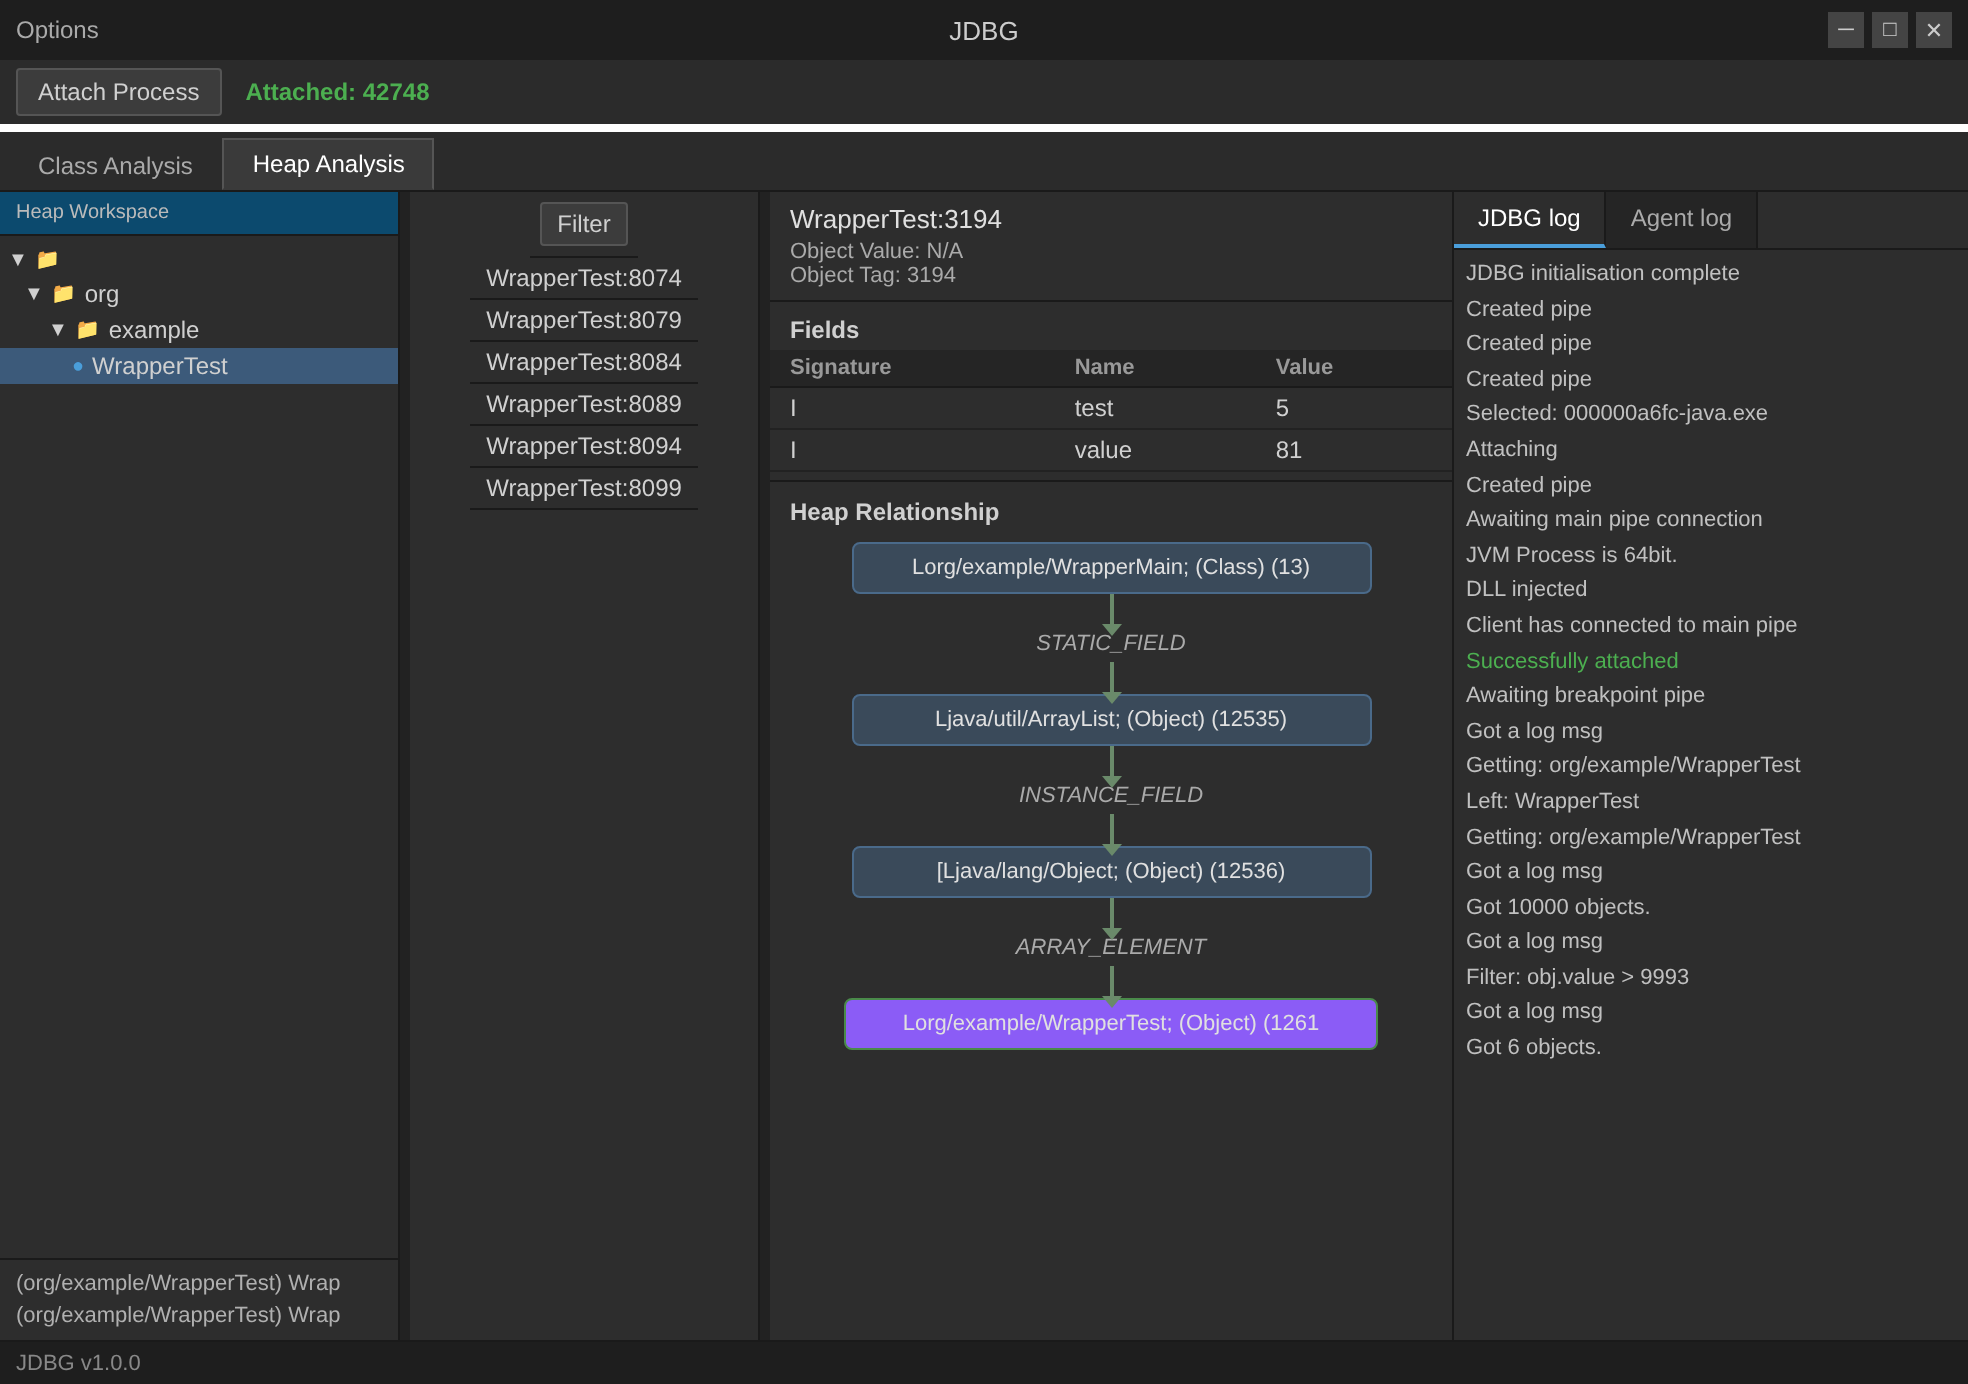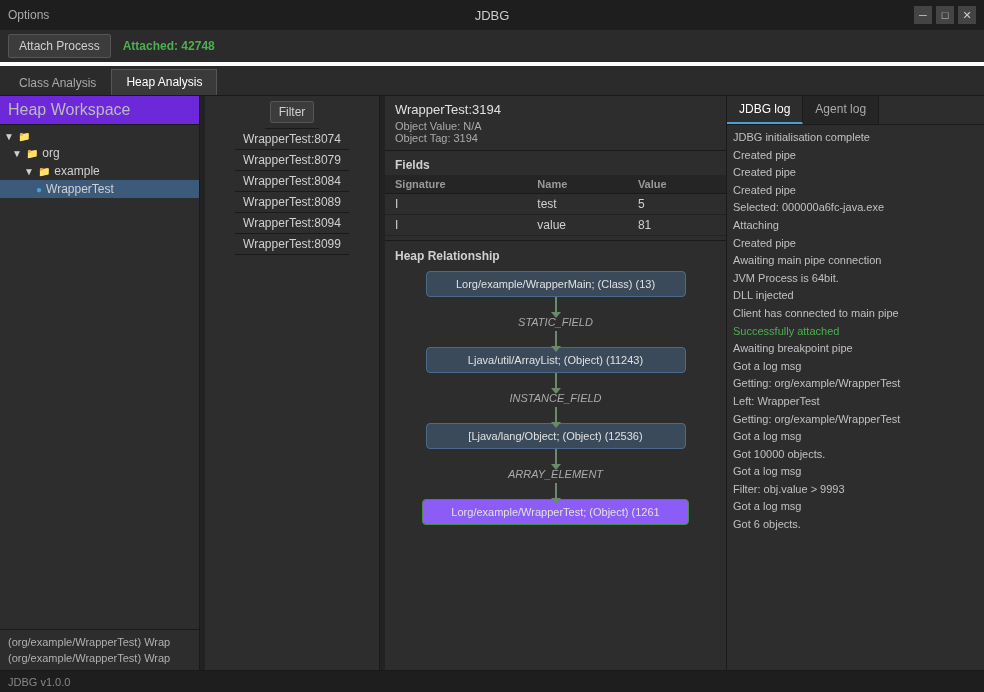--- a/index.html
+++ b/index.html
@@ -116,23 +116,23 @@
     .left-panel {
       width: 200px;
       background: #2d2d2d;
       border-right: 1px solid #1a1a1a;
       display: flex;
       flex-direction: column;
       flex-shrink: 0;
     }
     .panel-title {
       padding: 5px 8px;
-      font-size: 16px;
+      font-size: 10px;
       color: #bbb;
-      background: #6d28d9;
+      background: #0c4a6e;
       border-bottom: 1px solid #1a1a1a;
     }
     .tree-area {
       flex: 1;
       overflow-y: auto;
       padding: 4px 0;
     }
     .tree-item {
       display: flex;
       align-items: center;
@@ -491,21 +491,21 @@
       </table>
     </div>
 
     <div class="heap-rel">
       <div class="heap-label">Heap Relationship</div>
       <div class="heap-diagram">
         <div class="heap-node">Lorg/example/WrapperMain; (Class) (13)</div>
         <div class="arrow-down"></div>
         <div class="heap-node-label">STATIC_FIELD</div>
         <div class="arrow-down"></div>
-        <div class="heap-node">Ljava/util/ArrayList; (Object) (11243)</div>
+        <div class="heap-node">Ljava/util/ArrayList; (Object) (12535)</div>
         <div class="arrow-down"></div>
         <div class="heap-node-label">INSTANCE_FIELD</div>
         <div class="arrow-down"></div>
         <div class="heap-node">[Ljava/lang/Object; (Object) (12536)</div>
         <div class="arrow-down"></div>
         <div class="heap-node-label">ARRAY_ELEMENT</div>
         <div class="arrow-down"></div>
         <div class="heap-node green">Lorg/example/WrapperTest; (Object) (1261</div>
       </div>
     </div>

